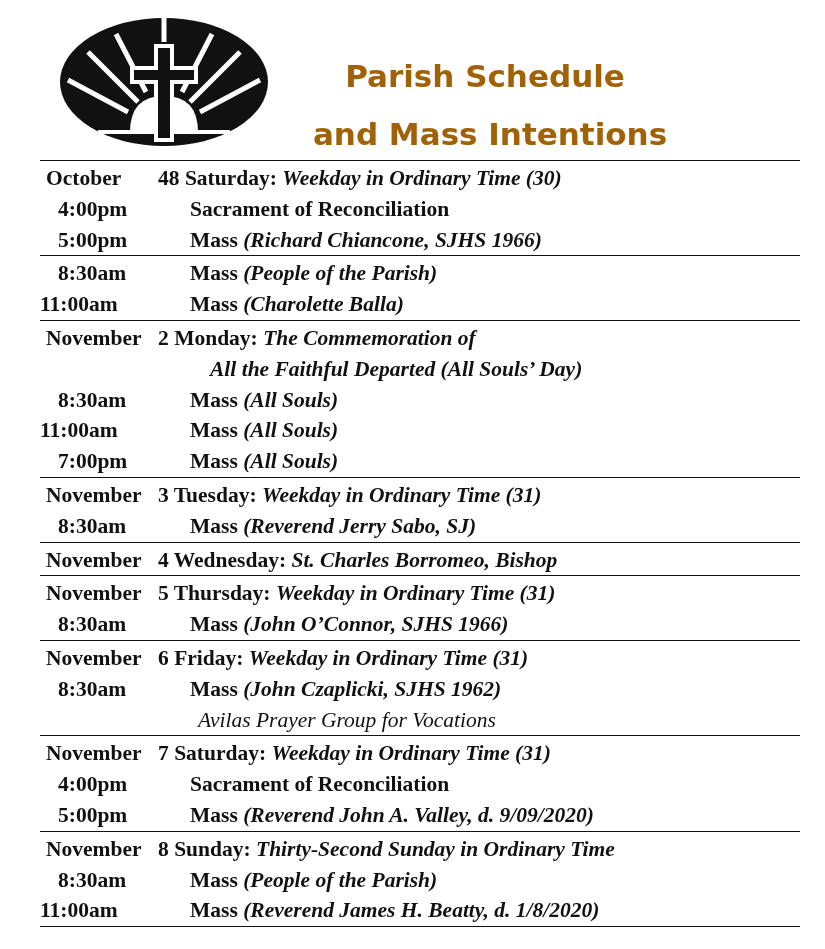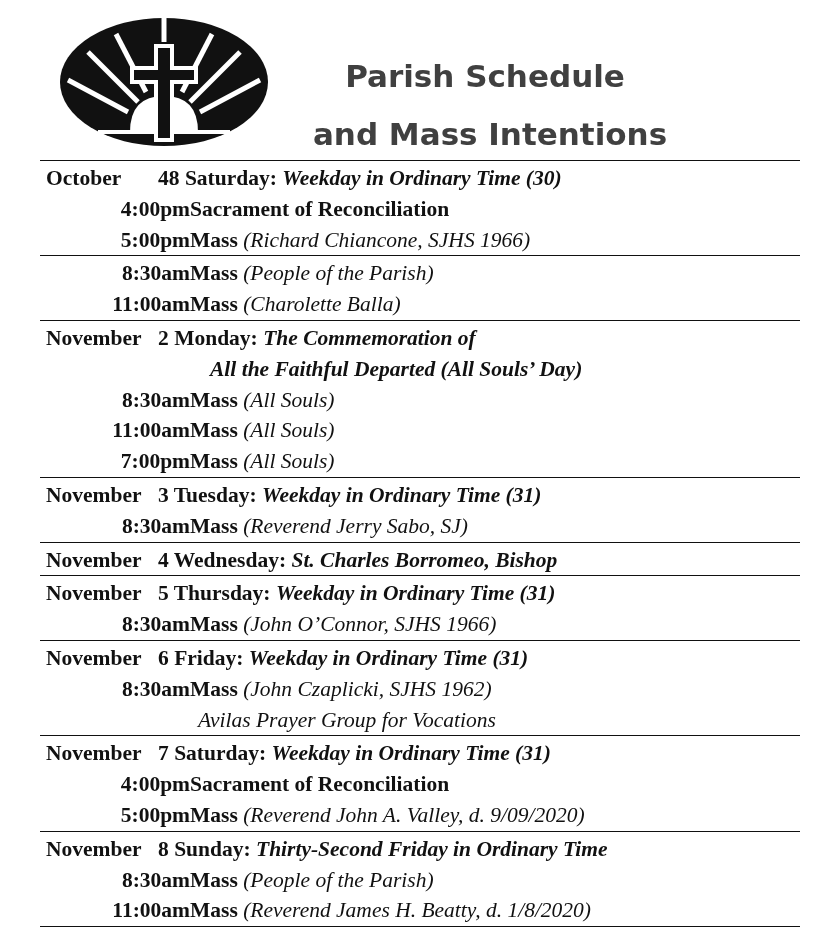--- a/index.html
+++ b/index.html
@@ -1,31 +1,31 @@
 <!DOCTYPE html>
 <html><head>
 <meta charset="utf-8">
 <style>
   html, body { margin:0; padding:0; background:#ffffff; }
   body { width:825px; height:949px; position:relative; overflow:hidden; font-family:"Liberation Serif", serif; color:#111; }
   .logo { position:absolute; left:58px; top:12px; width:212px; height:136px; }
-  .title { position:absolute; left:300px; width:380px; text-align:center; font-family:"DejaVu Sans", sans-serif; font-weight:bold; font-size:31px; color:#404040; }
+  .title { position:absolute; left:300px; width:380px; text-align:center; font-family:"DejaVu Sans", sans-serif; font-weight:bold; font-size:31px; color:#a16207; }
   .t1 { top:58px; left:305px; width:360px; }
   .t2 { top:116px; left:300px; width:380px; }
   .sched { position:absolute; left:40px; top:160px; width:760px; }
   .block { border-top:1.5px solid #111; padding-top:2px; }
   .block.last { border-bottom:1.5px solid #111; }
   .line { font-size:21.5px; line-height:30.8px; white-space:pre; font-weight:bold; }
   .hdr .month { display:inline-block; width:112px; padding-left:6px; }
   .hdr .day { }
   .hdr .feast { font-style:italic; }
-  .row .time { display:inline-block; width:150px; text-align:right; }
+  .row .time { display:inline-block; width:150px; text-align:left; }
   .row .t-pad { padding-left:18px; }
   .row .event { font-weight:bold; }
-  .row .intent { font-style:italic; font-weight:normal; }
+  .row .intent { font-style:italic; font-weight:bold; }
   .cont { padding-left:170px; font-style:italic; }
   .note { padding-left:158px; font-style:italic; font-weight:normal; }
 </style>
 </head>
 <body>
 
 <svg class="logo" viewBox="0 0 212 136">
   <ellipse cx="106" cy="70" rx="104" ry="64" fill="#111"></ellipse>
   <g stroke="#fff" stroke-width="5" stroke-linecap="butt">
     <line x1="10" y1="68" x2="70" y2="100"></line>
@@ -79,17 +79,17 @@
       <div class="line hdr"><span class="month">November</span><span class="day">6</span> <span class="weekday">Friday:</span> <span class="feast">Weekday in Ordinary Time (31)</span></div>
       <div class="line row"><span class="time t-pad" style="width: 132px;">8:30am</span><span class="event">Mass</span> <span class="intent">(John Czaplicki, SJHS 1962)</span></div>
       <div class="line note">Avilas Prayer Group for Vocations</div>
     </div>
     <div class="block">
       <div class="line hdr"><span class="month">November</span><span class="day">7</span> <span class="weekday">Saturday:</span> <span class="feast">Weekday in Ordinary Time (31)</span></div>
       <div class="line row"><span class="time t-pad" style="width: 132px;">4:00pm</span><span class="event">Sacrament of Reconciliation</span></div>
       <div class="line row"><span class="time t-pad" style="width: 132px;">5:00pm</span><span class="event">Mass</span> <span class="intent">(Reverend John A. Valley, d. 9/09/2020)</span></div>
     </div>
     <div class="block last">
-      <div class="line hdr"><span class="month">November</span><span class="day">8</span> <span class="weekday">Sunday:</span> <span class="feast">Thirty-Second Friday in Ordinary Time</span></div>
+      <div class="line hdr"><span class="month">November</span><span class="day">8</span> <span class="weekday">Sunday:</span> <span class="feast">Thirty-Second Sunday in Ordinary Time</span></div>
       <div class="line row"><span class="time t-pad" style="width: 132px;">8:30am</span><span class="event">Mass</span> <span class="intent">(People of the Parish)</span></div>
       <div class="line row"><span class="time">11:00am</span><span class="event">Mass</span> <span class="intent">(Reverend James H. Beatty, d. 1/8/2020)</span></div>
     </div>
   </div>
 
 </body></html>

